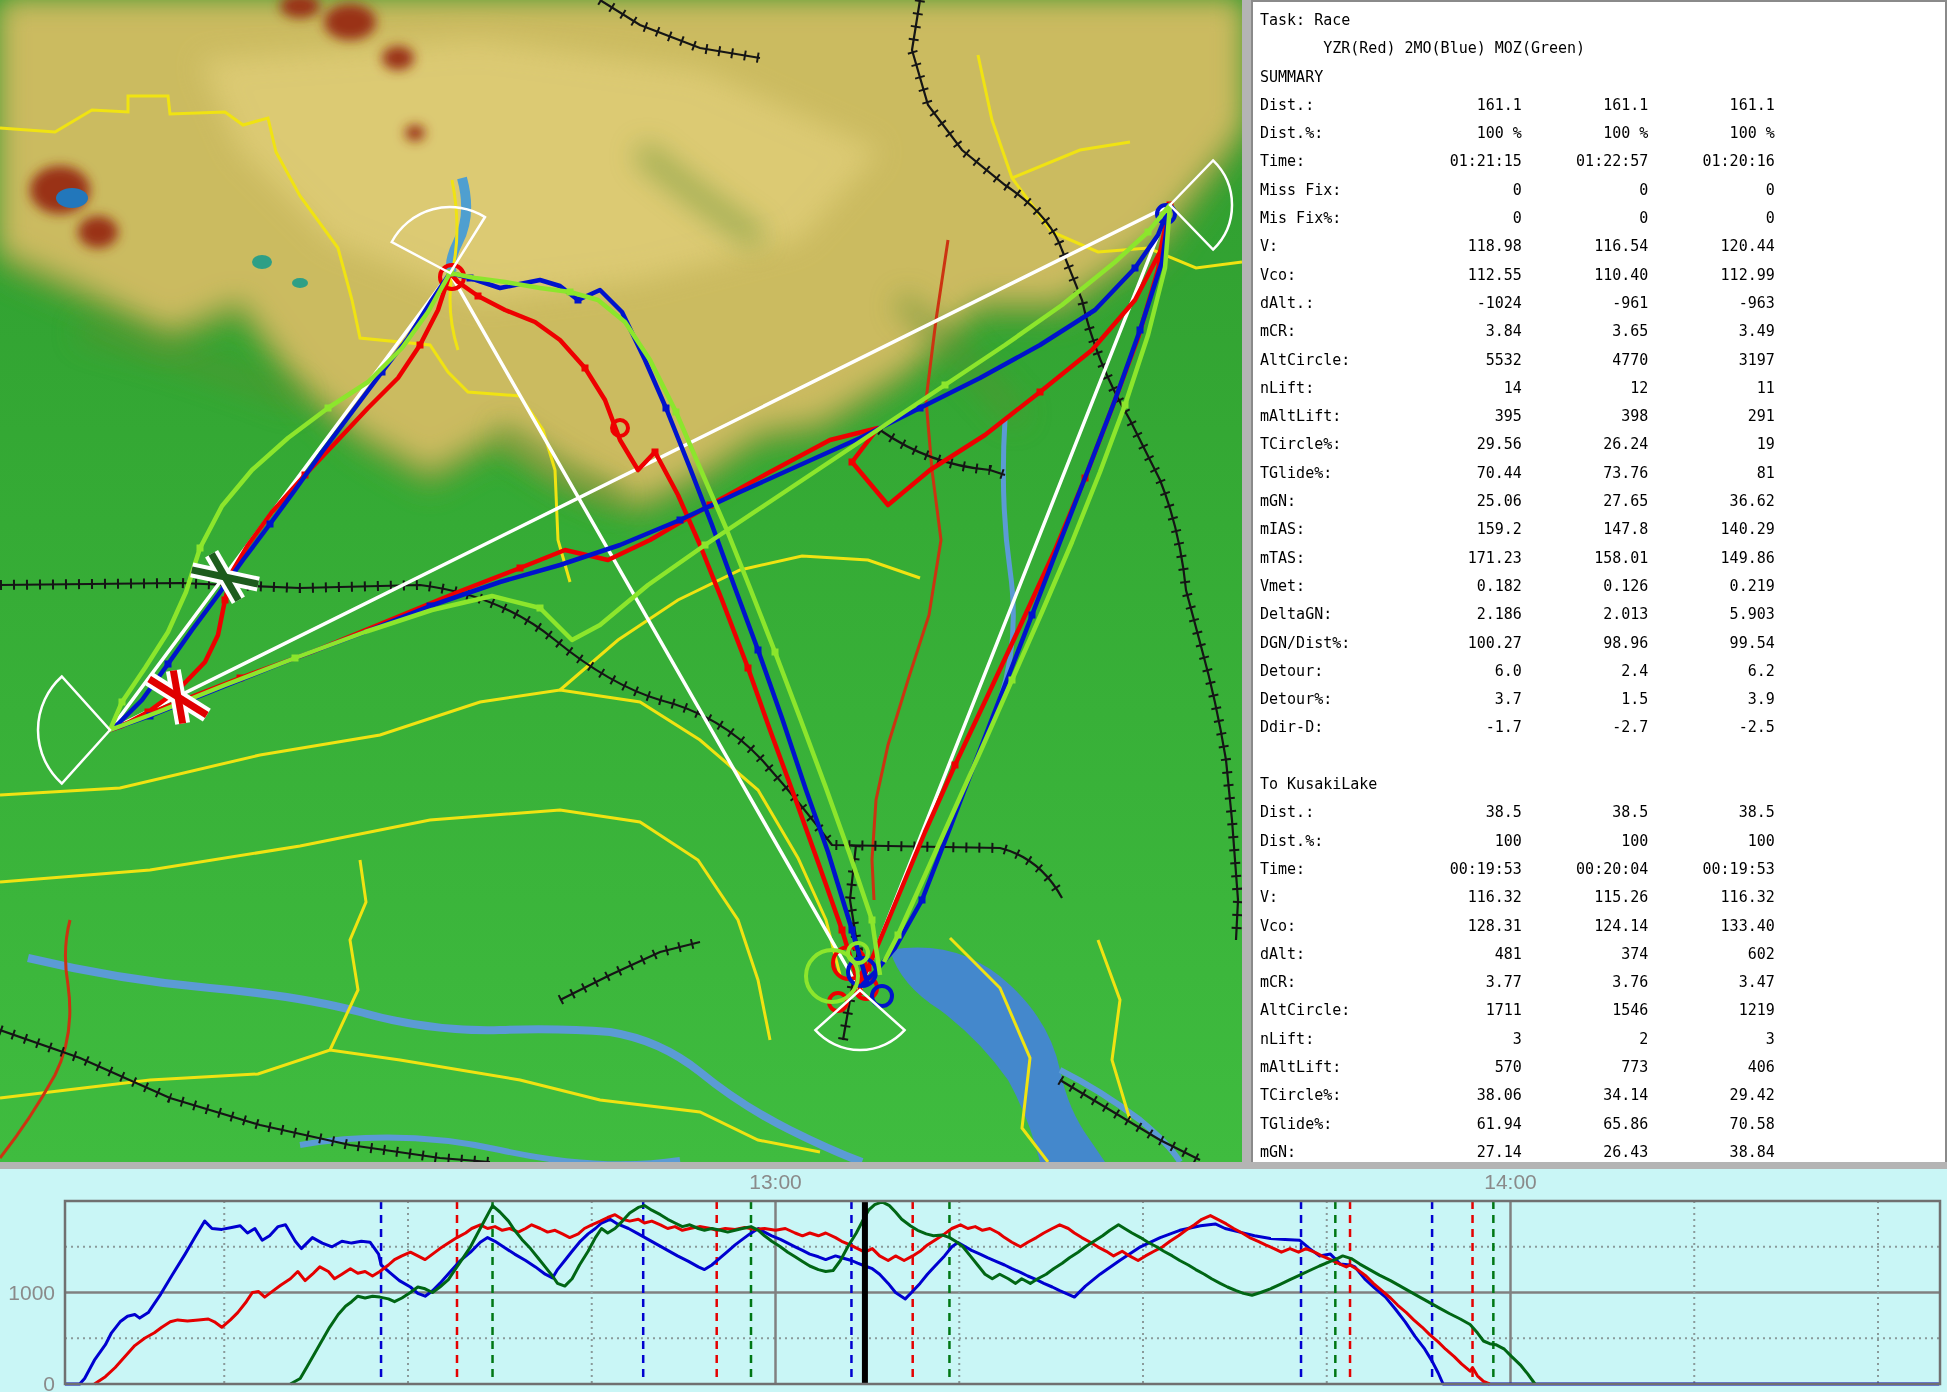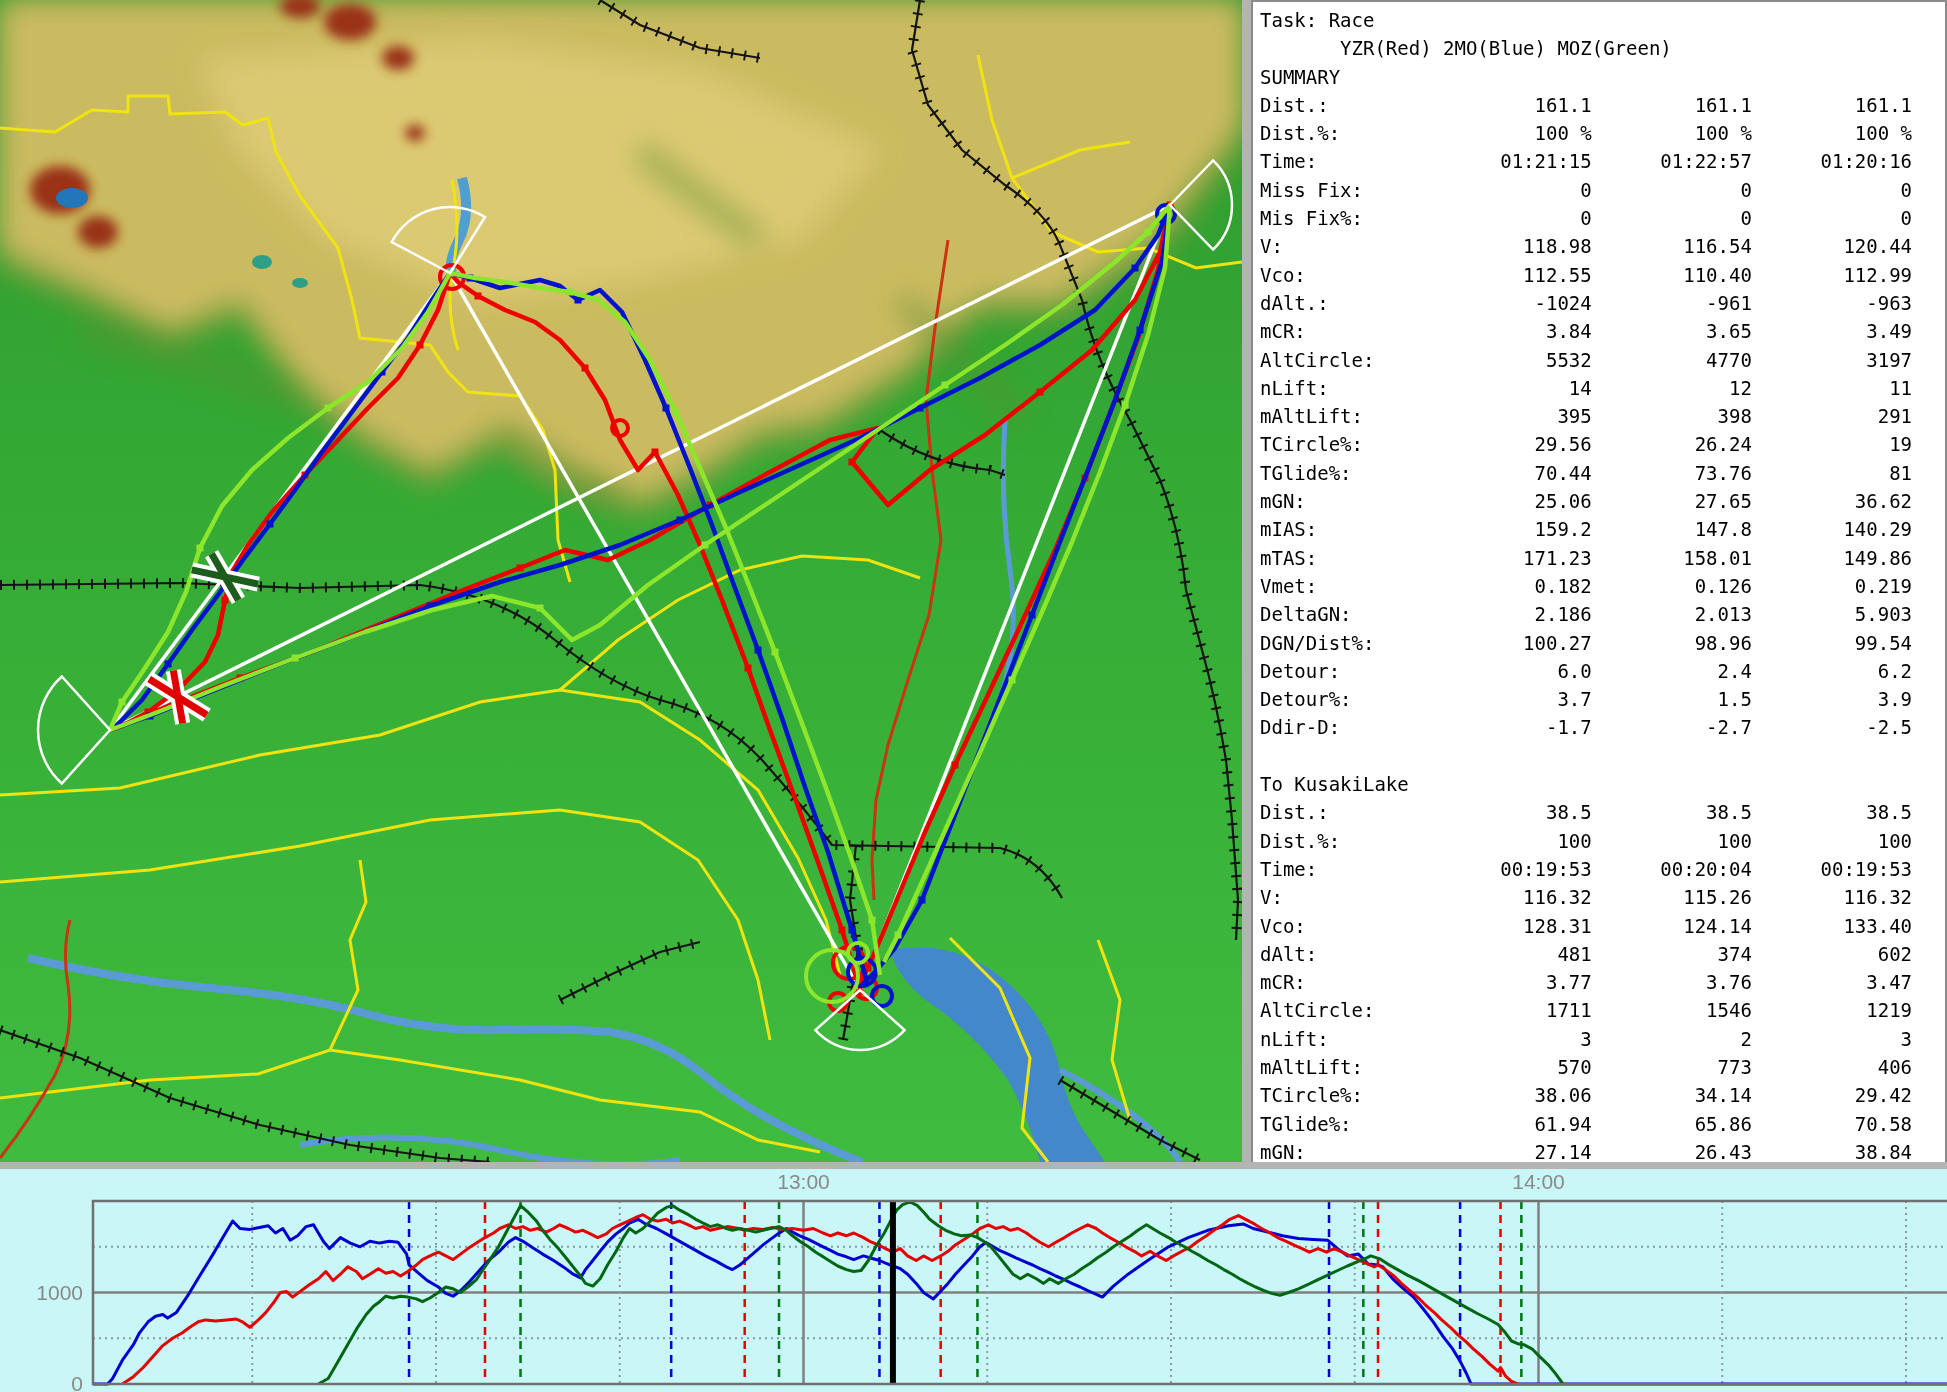--- a/index.html
+++ b/index.html
@@ -10,25 +10,25 @@
   
   #map-wrap { position:absolute; left:0; top:0; width:1242px; height:1162px; background:#3ab03a; }
   #map-svg { display:block; }
 
   
   #panel-gutter { position:absolute; left:1242px; top:0; width:9px; height:1168px; background:#b4b4b4; }
   #panel { position:absolute; left:1251px; top:0; width:696px; height:1164px;
            background:#ffffff; border:2px solid #8a8a8a; overflow:hidden; }
   #panel-lines { position:absolute; left:7px; top:4px; white-space:pre;
                  font-family:"DejaVu Sans Mono","Liberation Mono",monospace;
-                 font-size:19px; line-height:28.3px; color:#000; }
+                 font-size:15px; line-height:28.3px; color:#000; }
 
   
   #baro-sep { position:absolute; left:0; top:1162px; width:1947px; height:7px; background:#b4b4b4; }
-  #baro { position:absolute; left:0; top:1169px; width:1947px; height:223px; background:#c9f6f6;padding-left:28px; }
+  #baro { position:absolute; left:0; top:1169px; width:1947px; height:223px; background:#c9f6f6; }
   #baro-svg { display:block; }
   .axis-label { font-family:"Liberation Sans","DejaVu Sans",sans-serif; fill:#8a8a8a; font-size:21px; }
 </style>
 </head>
 <body>
 
 <div id="stage">
 
   <div id="map-wrap">
     <svg id="map-svg" width="1242" height="1162" viewBox="0 0 1242 1162">

